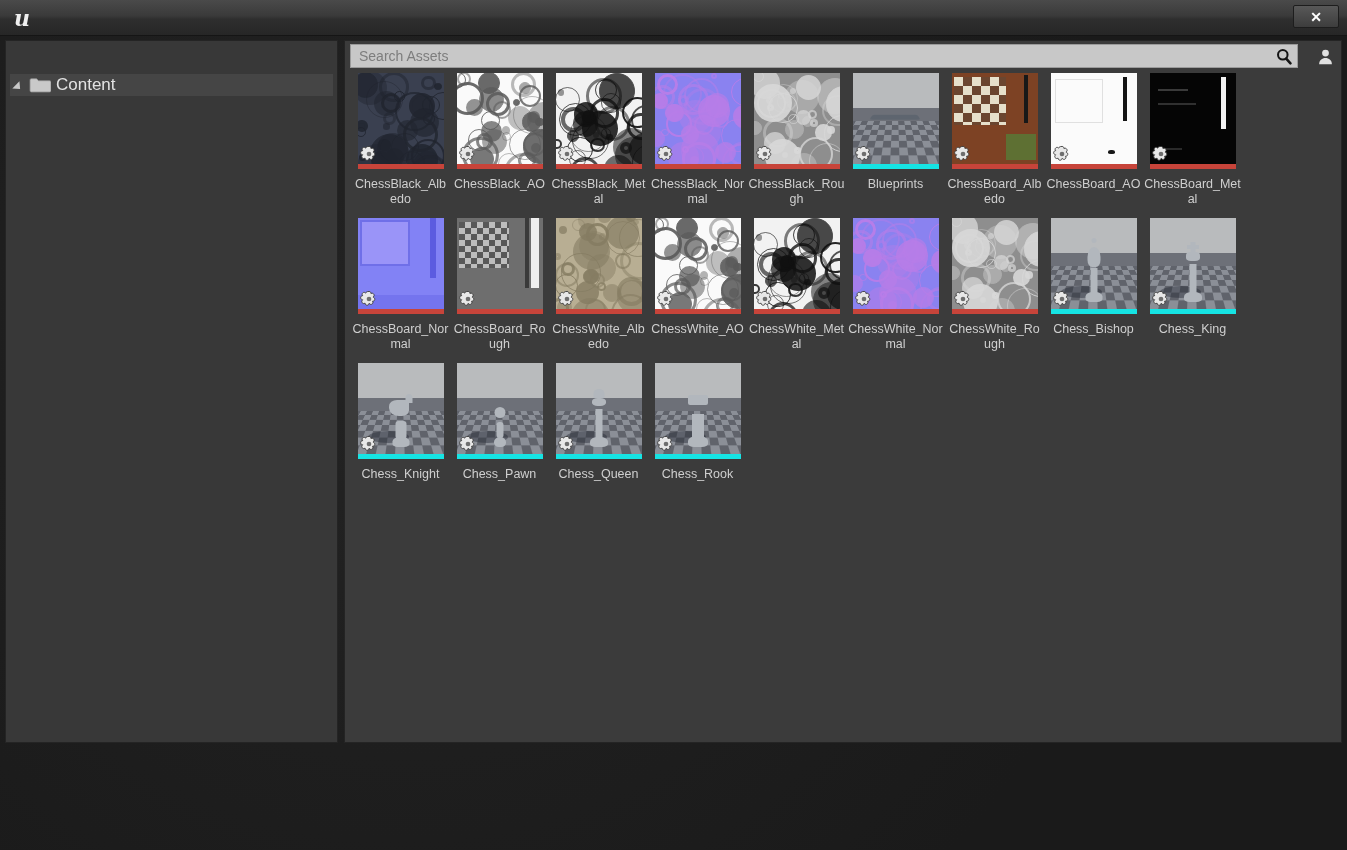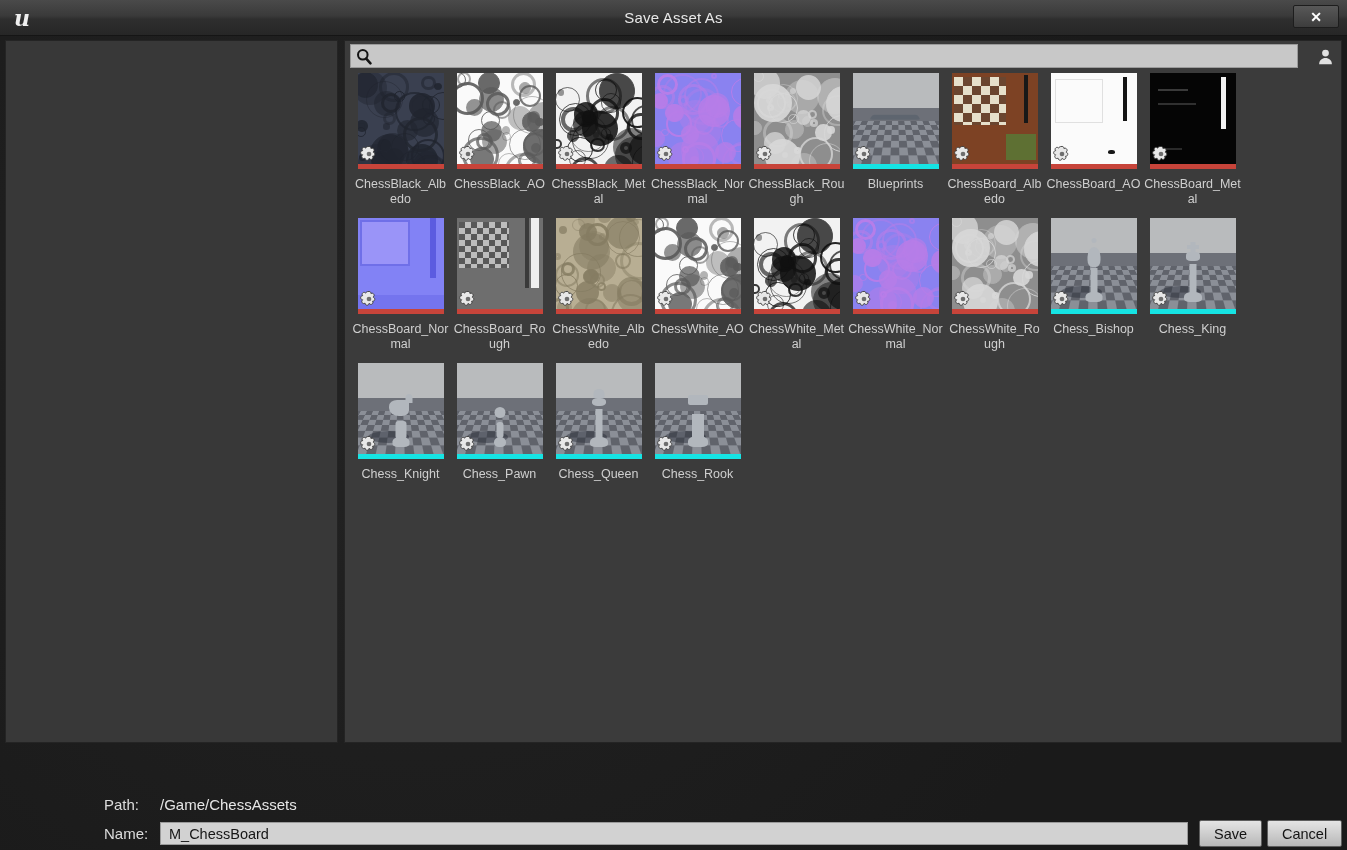--- a/index.html
+++ b/index.html
@@ -184,31 +184,40 @@
   .save-btn { position: absolute; left: 1199px; top: 68px; }
   .cancel-btn { position: absolute; left: 1267px; top: 68px; }
 </style>
 </head>
 <body>
 
 <div id="app">
 
   <div class="titlebar">
     <div class="ue-logo">𝒖</div>
-    <div class="title-text">Save Asset As</div>
     <div class="close-btn">✕</div>
   </div>
 
   <div class="left-panel">
     <div class="tree" id="tree">
+        <div class="tree-row root">
+          <span class="twisty"></span>
+          <span class="folder-ico">
+            <svg viewBox="0 0 22 16">
+              <path d="M1 3.2c0-.9.6-1.5 1.4-1.5h5.2l1.9 2h11.1c.8 0 1.4.6 1.4 1.4v8.4c0 .9-.6 1.5-1.4 1.5H2.4C1.6 15 1 14.4 1 13.5z" fill="#c9c9c9" stroke="#8d8d8d" stroke-width=".8"></path>
+            </svg>
+          </span>
+          <span>Content</span>
+        </div>
       </div>
   </div>
 
   <div class="right-panel">
     <div class="asset-search">
+      <div class="ph">Search Assets</div>
       <div class="search-ico">
         <svg viewBox="0 0 20 20">
             <circle cx="8" cy="8" r="5.6" fill="none" stroke="#151515" stroke-width="2.4"></circle>
             <line x1="12" y1="12.5" x2="17" y2="18" stroke="#151515" stroke-width="3" stroke-linecap="round"></line>
           </svg>
       </div>
     </div>
     <div class="user-ico">
       <svg viewBox="0 0 20 20">
           <circle cx="10" cy="6" r="4" fill="#e0e0e0"></circle>
@@ -986,26 +995,14 @@
                 <circle cx="10" cy="10" r="2.6" fill="#6e6e6e"></circle>
               </svg>
             </div>
           </div>
           <div class="label">Chess_Rook</div>
         </div>
       </div>
 
   </div>
 
-  <div class="footer">
-    <div class="path-row">
-      <div class="f-label">Path:</div>
-      <div class="path-val">/Game/ChessAssets</div>
-    </div>
-    <div class="name-row">
-      <div class="f-label">Name:</div>
-      <div class="name-input">M_ChessBoard</div>
-    </div>
-    <div class="btn save-btn">Save</div>
-    <div class="btn cancel-btn">Cancel</div>
-  </div>
 
 </div>
 
 </body></html>

